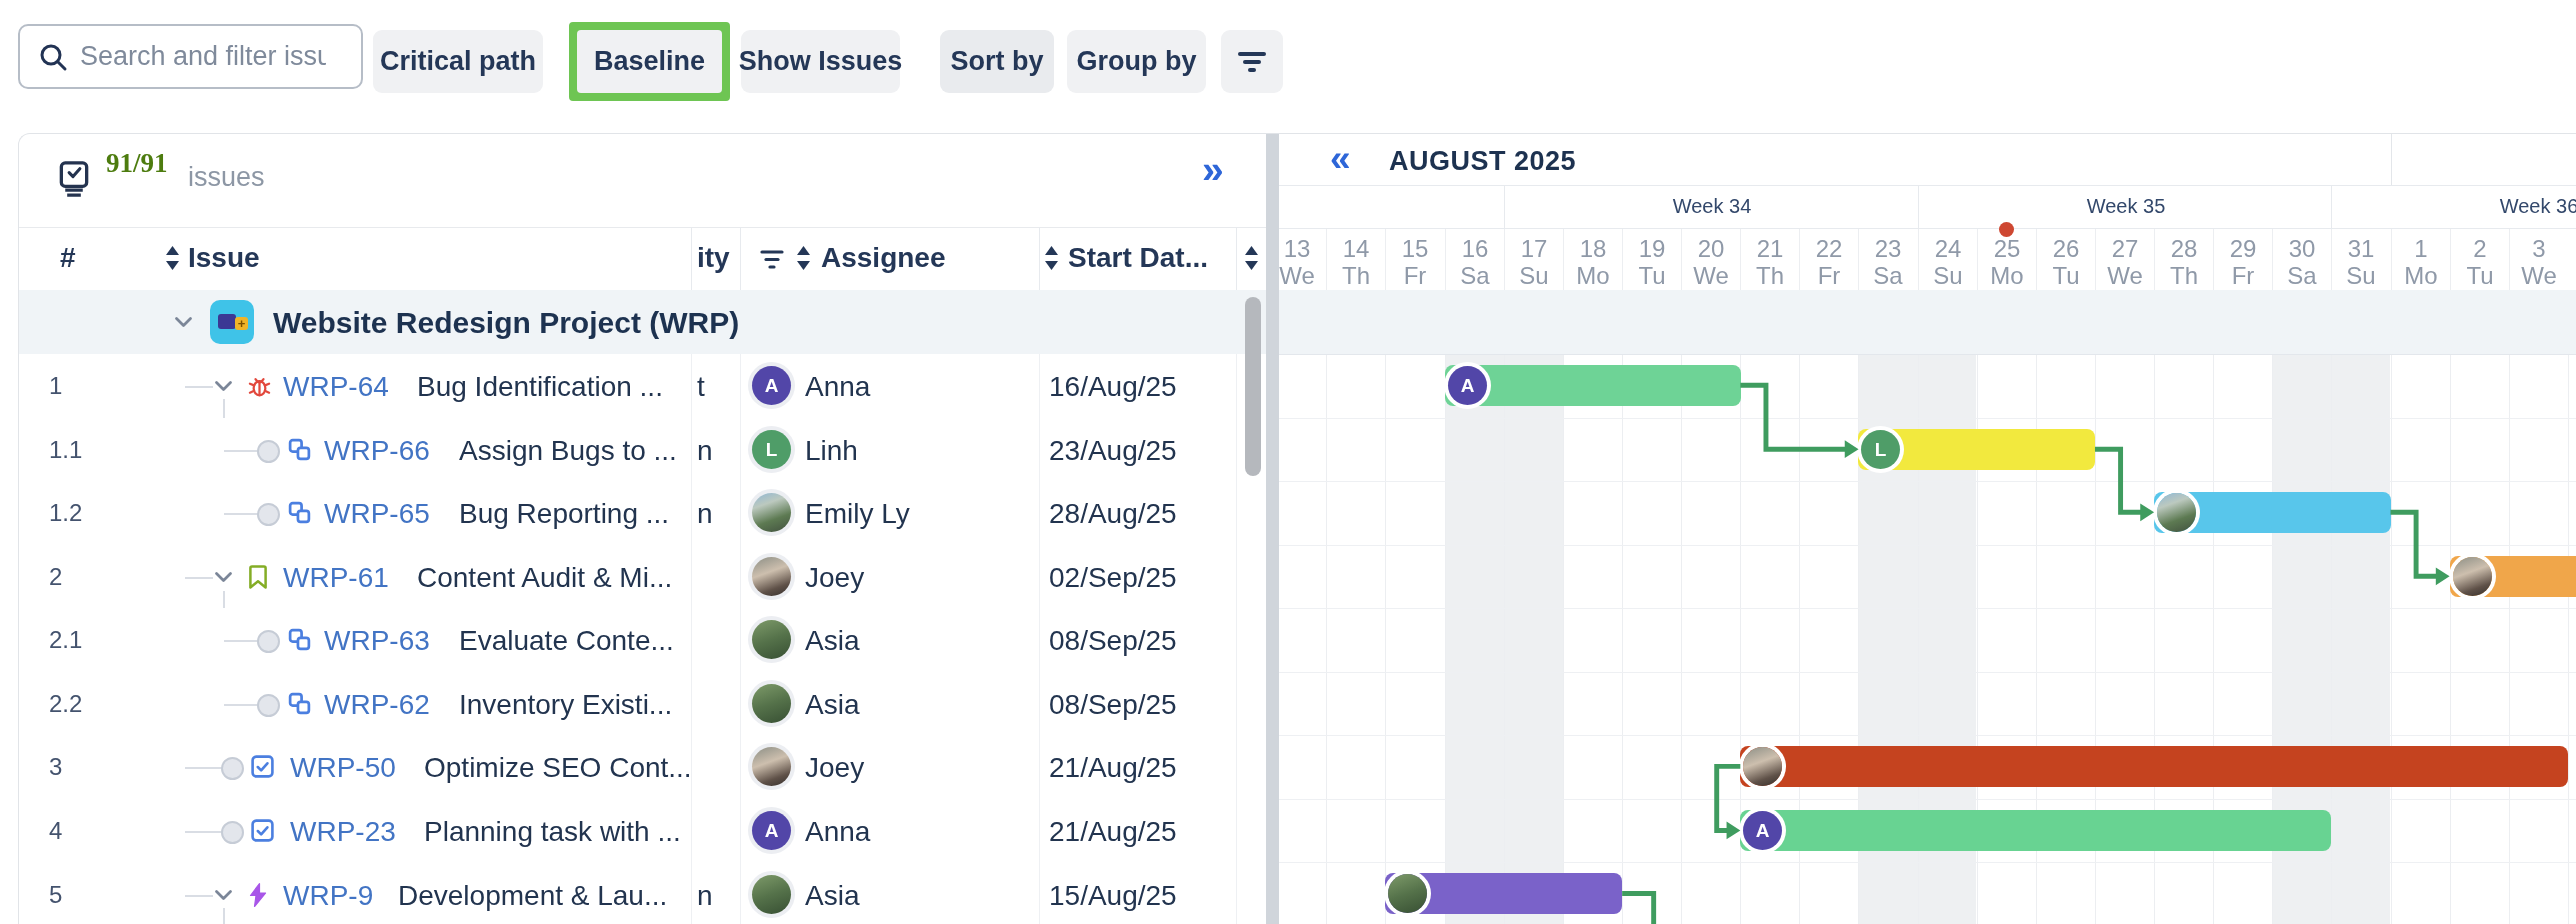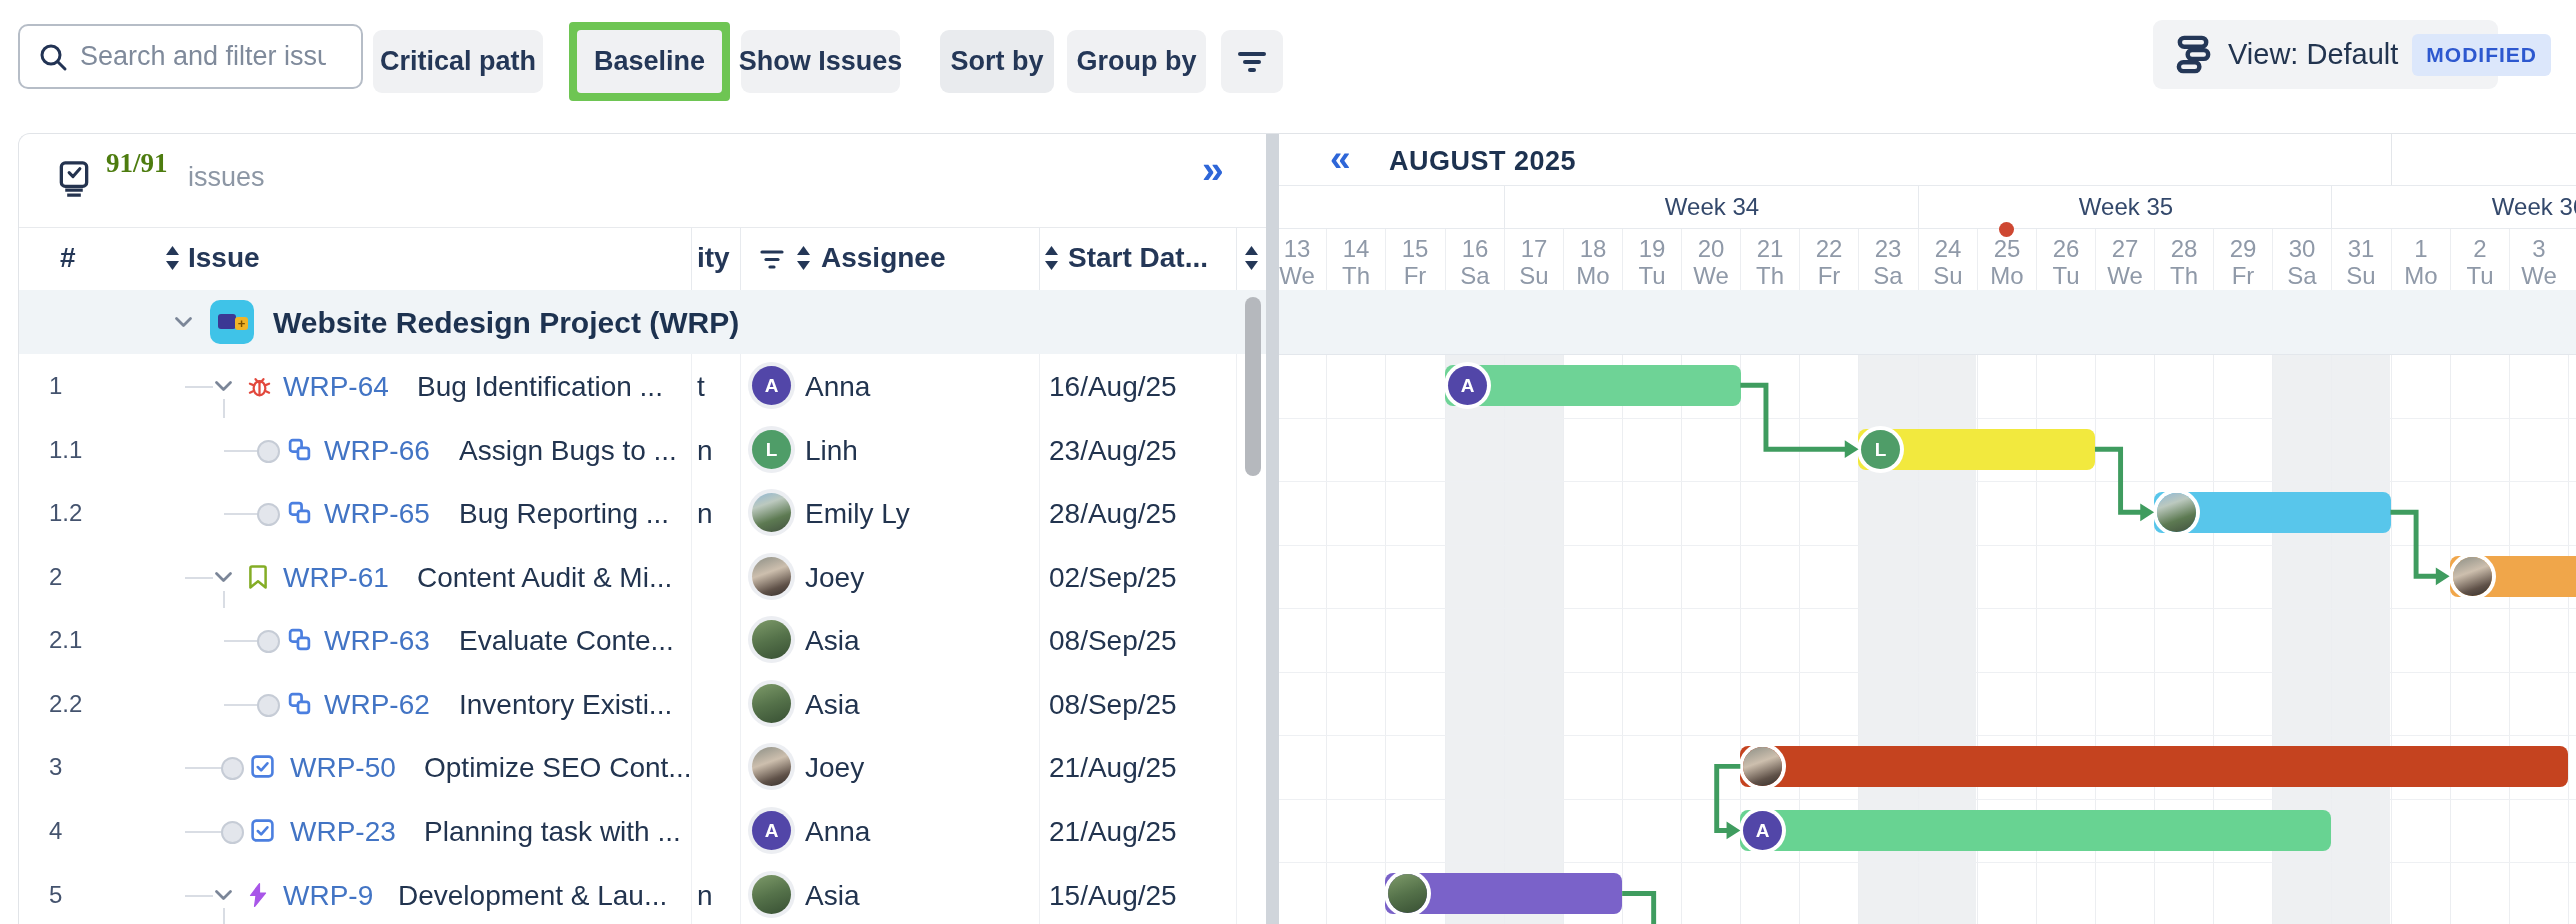--- a/index.html
+++ b/index.html
@@ -23,21 +23,21 @@
   .key{color:#4274c4;font-size:28px;white-space:nowrap;}
   .summ{color:#22344f;font-size:28px;white-space:nowrap;}
   .name{color:#22344f;font-size:28px;white-space:nowrap;}
   .datecell{color:#22344f;font-size:28px;white-space:nowrap;}
   .avatar{border-radius:50%;box-shadow:0 0 0 4px #eceef2;display:flex;align-items:center;justify-content:center;
           color:#fff;font-weight:bold;}
   .baravatar{border-radius:50%;box-shadow:0 0 0 4px #ffffff;display:flex;align-items:center;justify-content:center;
           color:#fff;font-weight:bold;}
   .daycell{position:absolute;text-align:center;font-size:24px;color:#8f99a8;line-height:1.12;
            border-left:1px solid #eceef1;}
-  .weeklab{position:absolute;text-align:right;font-size:24px;color:#33486b;}
+  .weeklab{position:absolute;text-align:right;font-size:20px;color:#33486b;}
   .bar{position:absolute;height:41px;border-radius:8px;}
   .treeline{position:absolute;background:#d9dde4;}
   .statuscircle{position:absolute;width:19px;height:19px;border-radius:50%;background:#e3e6ec;border:2px solid #c6ccd6;}
   svg{display:block;}
 </style>
 </head>
 <body>
 
 <div class="screen">
 
@@ -61,33 +61,20 @@
     <div class="btn abs" style="left:1221px;top:30px;width:62px;height:63px;">
       <span style="line-height:0;">
         <svg width="28" height="24" viewBox="0 0 28 24">
             <g stroke="#243757" stroke-width="4" stroke-linecap="round">
               <line x1="2" y1="4" x2="26" y2="4"></line>
               <line x1="7" y1="12" x2="21" y2="12"></line>
               <line x1="12" y1="20" x2="16" y2="20"></line>
             </g>
           </svg>
       </span>
-    </div>
-    <div class="btn abs" style="left:2153px;top:20px;width:345px;height:69px;background:#f2f3f5;justify-content:flex-start;padding:0;">
-      <span style="margin:0 12px 0 20px;line-height:0;">
-        <svg width="43" height="43" viewBox="0 0 44 44">
-            <g fill="none" stroke="#243757" stroke-width="4.5">
-              <rect x="7" y="5" width="27" height="9" rx="4.5"></rect>
-              <rect x="15" y="17.5" width="21" height="9" rx="4.5"></rect>
-              <rect x="6" y="30" width="21" height="9" rx="4.5"></rect>
-            </g>
-          </svg>
-      </span>
-      <span style="font-size:29px;font-weight:normal;color:#22344f;">View: Default</span>
-      <span class="badge" style="margin-left:14px;">MODIFIED</span>
     </div>
   </div>
 
   <div class="card">
 
     <div class="abs" style="left:0;top:0;width:1247px;height:93px;border-bottom:1px solid #e8eaed;">
       <span class="abs" style="left:39px;top:26px;line-height:0;">
         <svg width="32" height="37" viewBox="0 0 32 38">
             <rect x="3" y="3" width="26" height="24" rx="4" fill="none" stroke="#24334f" stroke-width="3.4"></rect>
             <path d="M11 13l4 4 7-8" stroke="#24334f" stroke-width="3.2" fill="none" stroke-linecap="round" stroke-linejoin="round"></path>

